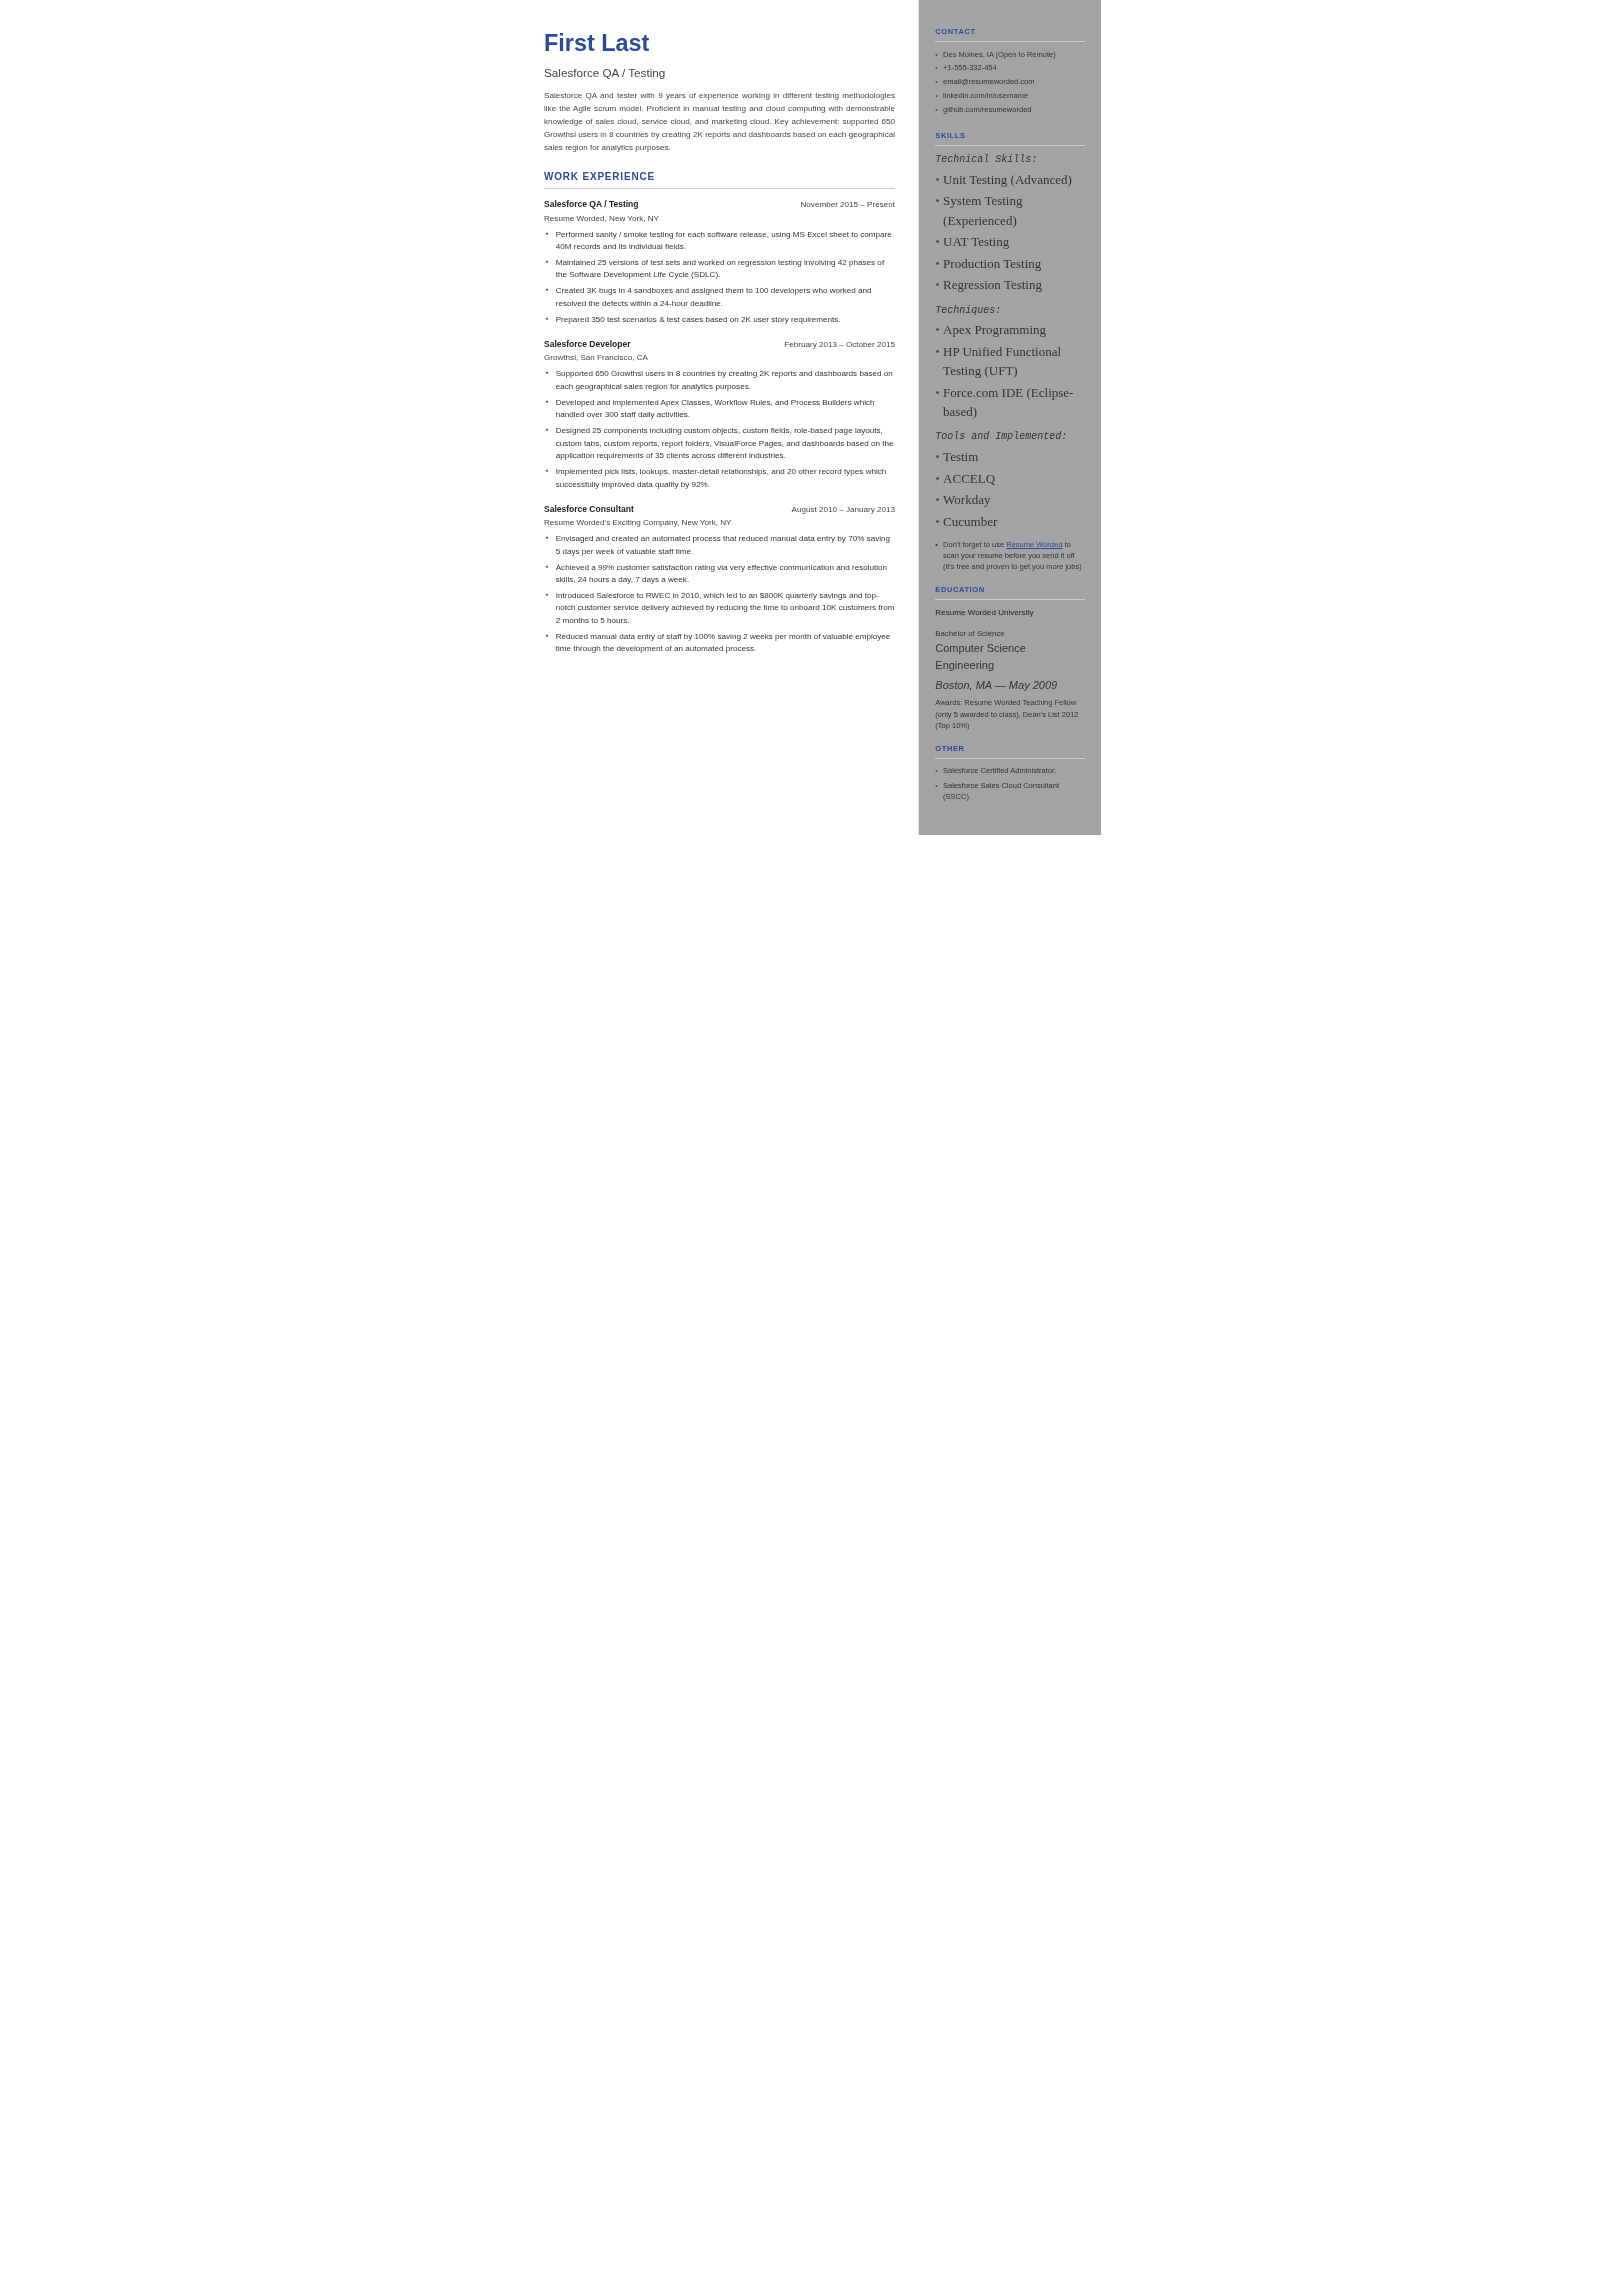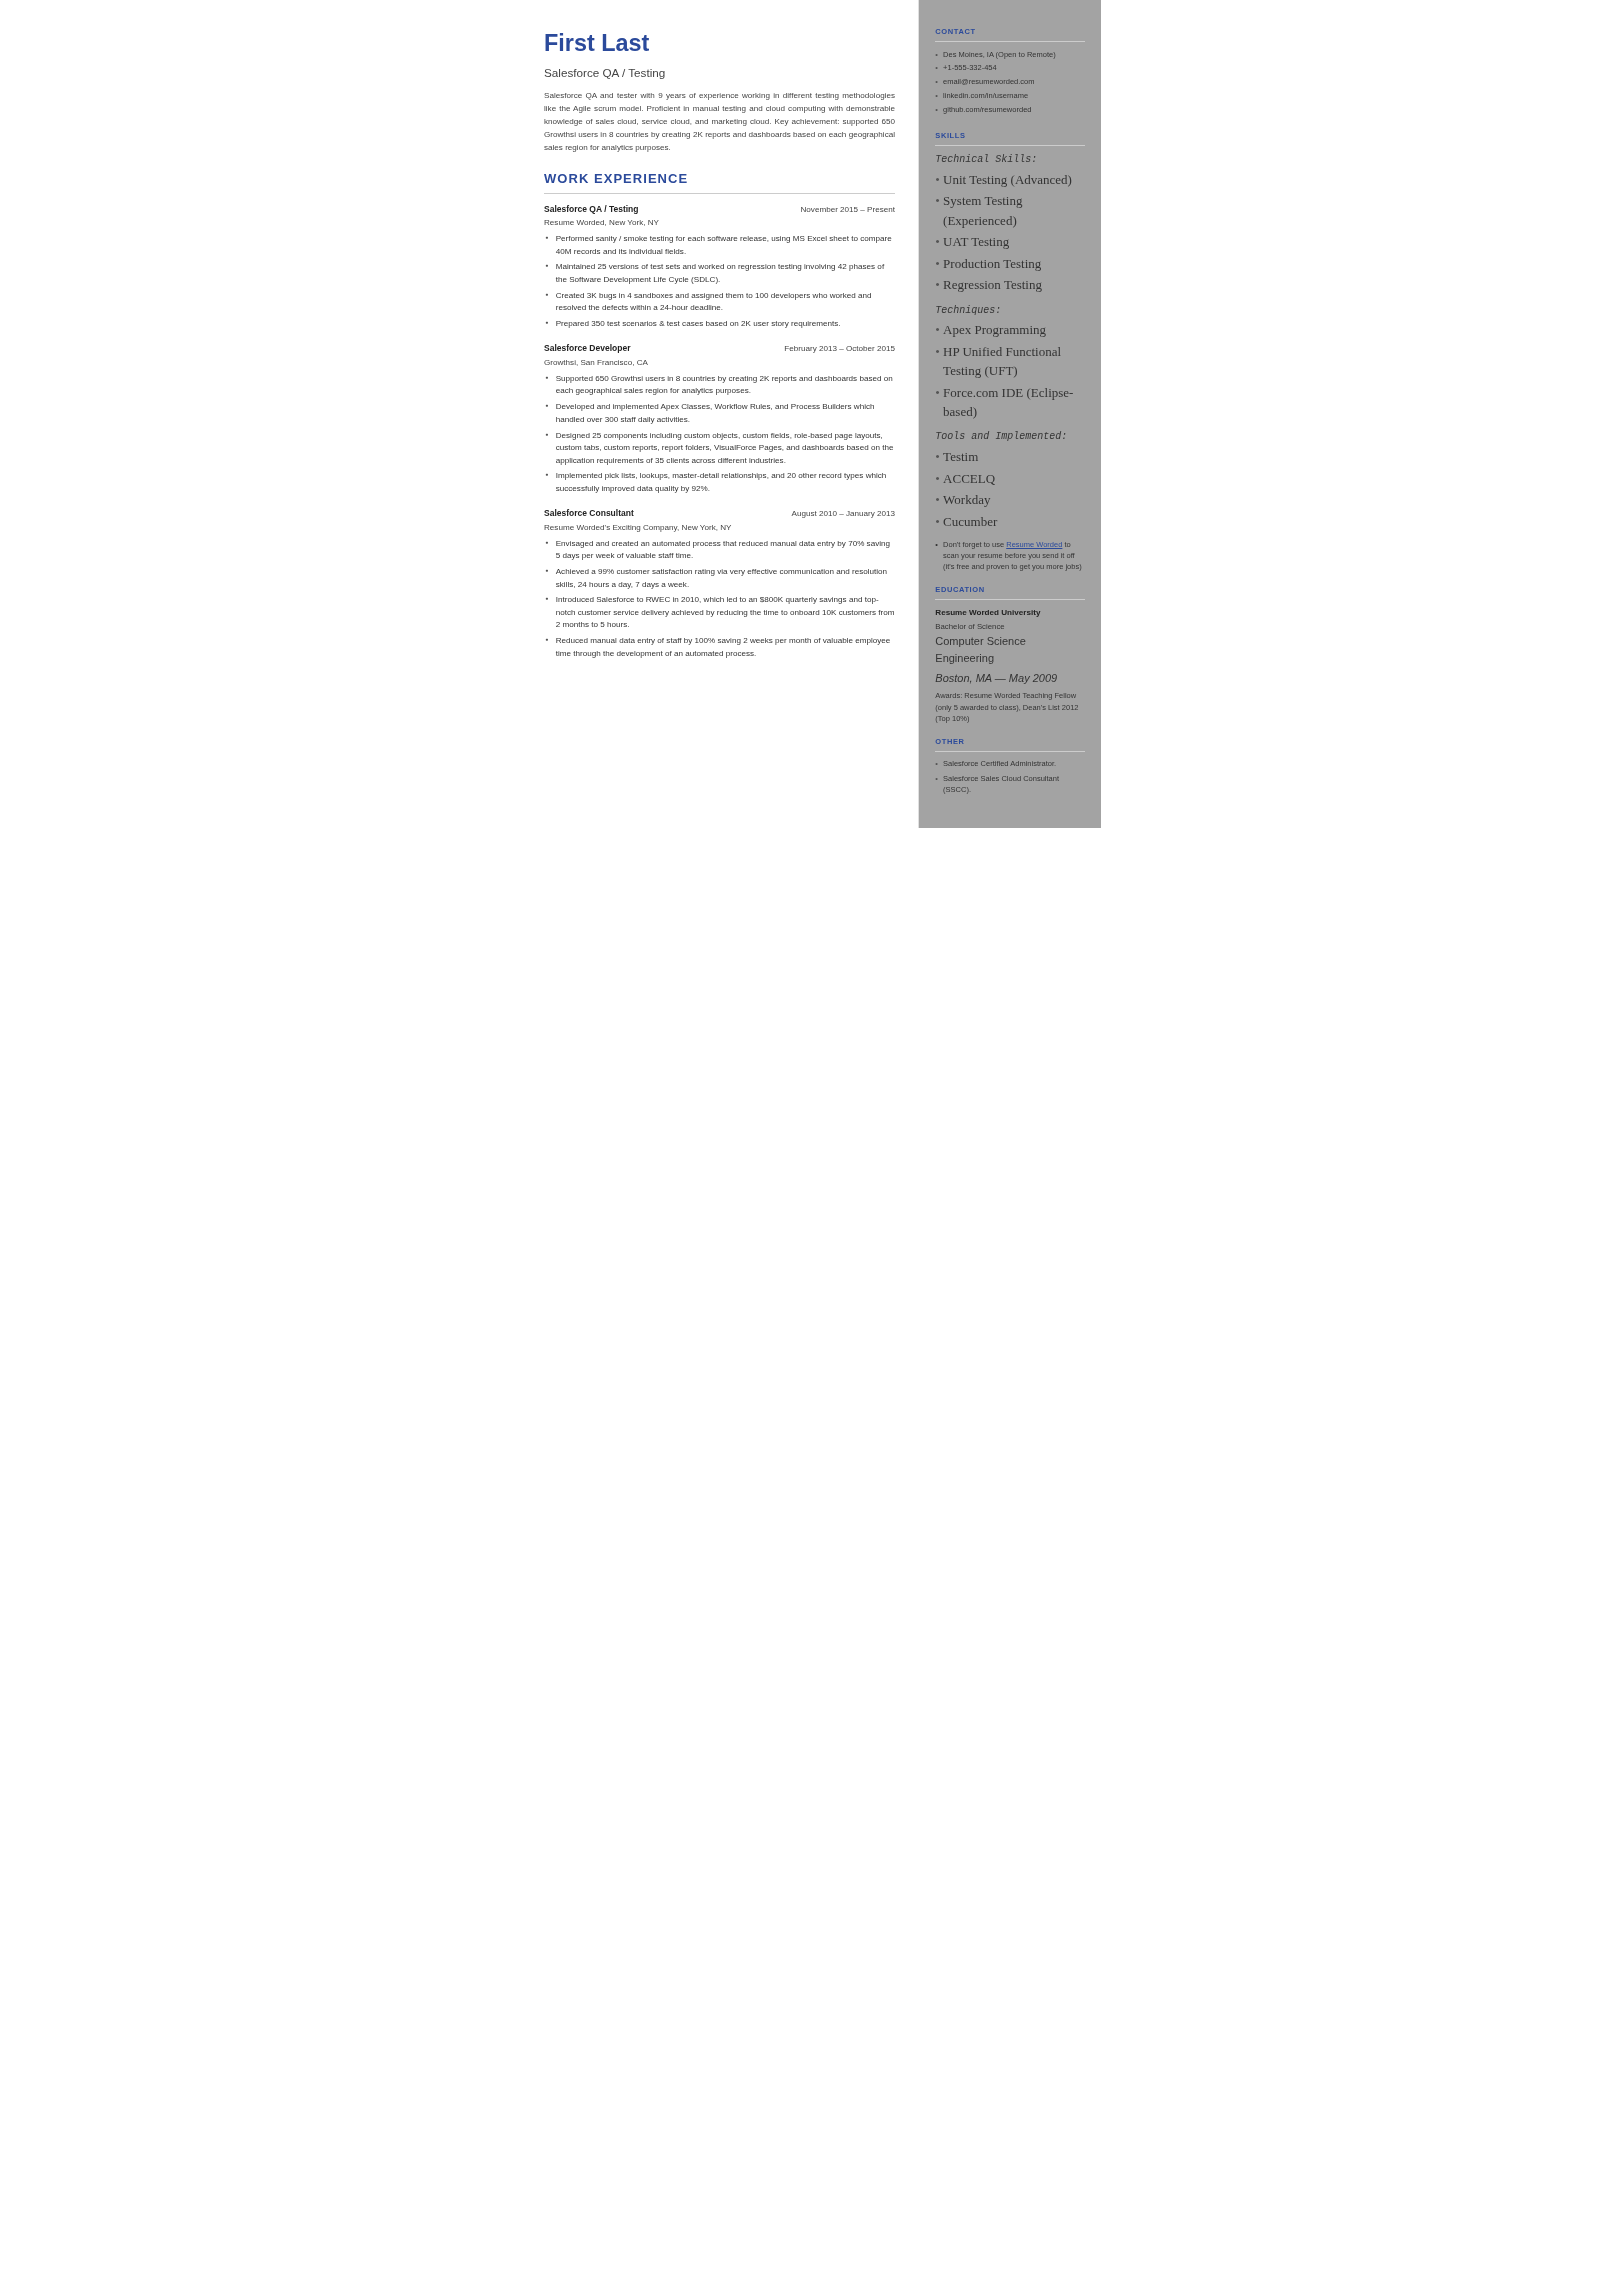--- a/index.html
+++ b/index.html
@@ -46,21 +46,21 @@
     .summary {
       font-size: 8.1px;
       color: #444;
       text-align: justify;
       line-height: 1.6;
       margin-bottom: 14.3px;
       font-family: Arial, sans-serif;
     }
 
     .section-title {
-      font-size: 13px;
+      font-size: 10px;
       font-weight: 700;
       color: #2b4a9b;
       letter-spacing: 0.08em;
       text-transform: uppercase;
       margin-bottom: 3.9px;
       font-family: Arial, sans-serif;
     }
     .section-divider {
       border: none;
       border-top: 0.7px solid #ccc;
@@ -192,25 +192,25 @@
     .note-box::before {
       content: '•';
       position: absolute;
       left: 0;
     }
     .note-box a {
       color: #2b4a9b;
     }
 
     .edu-institution {
-      font-weight: 700;
+      font-weight: 400;
       font-size: 8.1px;
       font-family: Arial, sans-serif;
       color: #222;
-      margin-bottom: 2px;
+      margin-bottom: 9px;
     }
     .edu-degree {
       font-size: 7.8px;
       font-family: Arial, sans-serif;
       color: #333;
       margin-bottom: 0.7px;
     }
     .edu-field {
       font-size: 11px;
       font-family: Arial, sans-serif;

